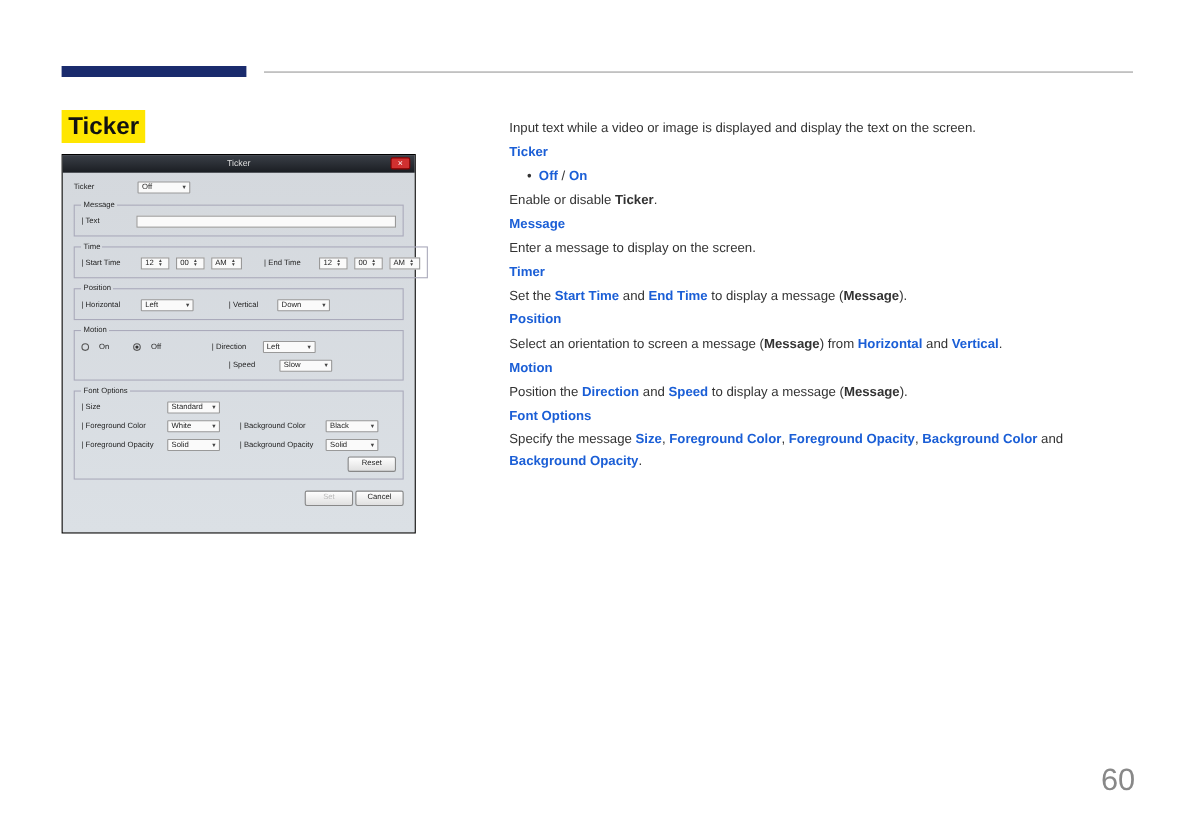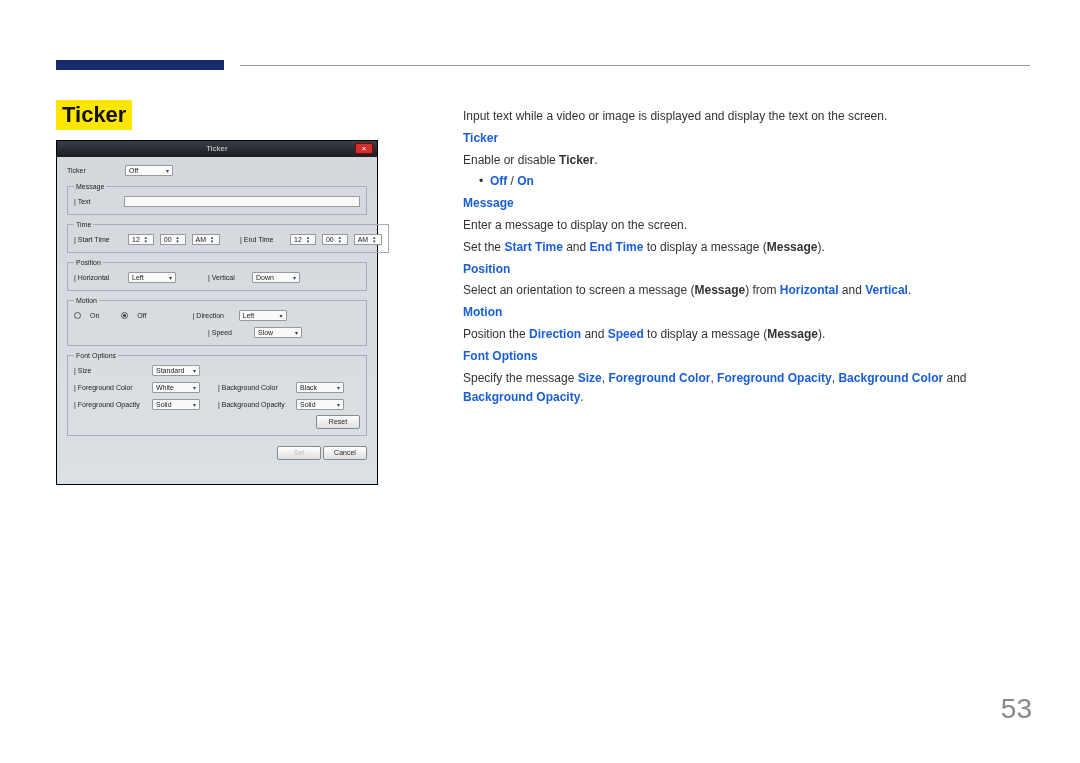--- a/index.html
+++ b/index.html
@@ -177,26 +177,27 @@
   </div>
   <div class="dlg-footer">
     <span class="btn" style="color:#bbb">Set</span>
     <span class="btn">Cancel</span>
   </div>
 </div>
 
 <div class="content">
   <p>Input text while a video or image is displayed and display the text on the screen.</p>
   <p class="hd">Ticker</p>
+  <p style="padding-left:16px"><span>•</span>&nbsp;&nbsp;<span class="hd">Off</span><span> / </span><span class="hd">On</span></p>
   <p><span>Enable or disable </span><span class="b">Ticker</span>.</p>
-  <p style="padding-left:16px"><span>•</span>&nbsp;&nbsp;<span class="hd">Off</span><span> / </span><span class="hd">On</span></p>
   <p class="hd">Message</p>
   <p>Enter a message to display on the screen.</p>
+  <p class="hd">Timer</p>
   <p><span>Set the </span><span class="hd">Start Time</span><span> and </span><span class="hd">End Time</span><span> to display a message (</span><span class="b">Message</span><span>).</span></p>
   <p class="hd">Position</p>
   <p><span>Select an orientation to screen a message (</span><span class="b">Message</span><span>) from </span><span class="hd">Horizontal</span><span> and </span><span class="hd">Vertical</span><span>.</span></p>
   <p class="hd">Motion</p>
   <p><span>Position the </span><span class="hd">Direction</span><span> and </span><span class="hd">Speed</span><span> to display a message (</span><span class="b">Message</span><span>).</span></p>
   <p class="hd">Font Options</p>
   <p><span>Specify the message </span><span class="hd">Size</span><span>, </span><span class="hd">Foreground Color</span><span>, </span><span class="hd">Foreground Opacity</span><span>, </span><span class="hd">Background Color</span><span> and </span><span class="hd">Background Opacity</span><span>.</span></p>
 </div>
 
-<div class="pagenum">53</div>
+<div class="pagenum">60</div>
 
 </body></html>

